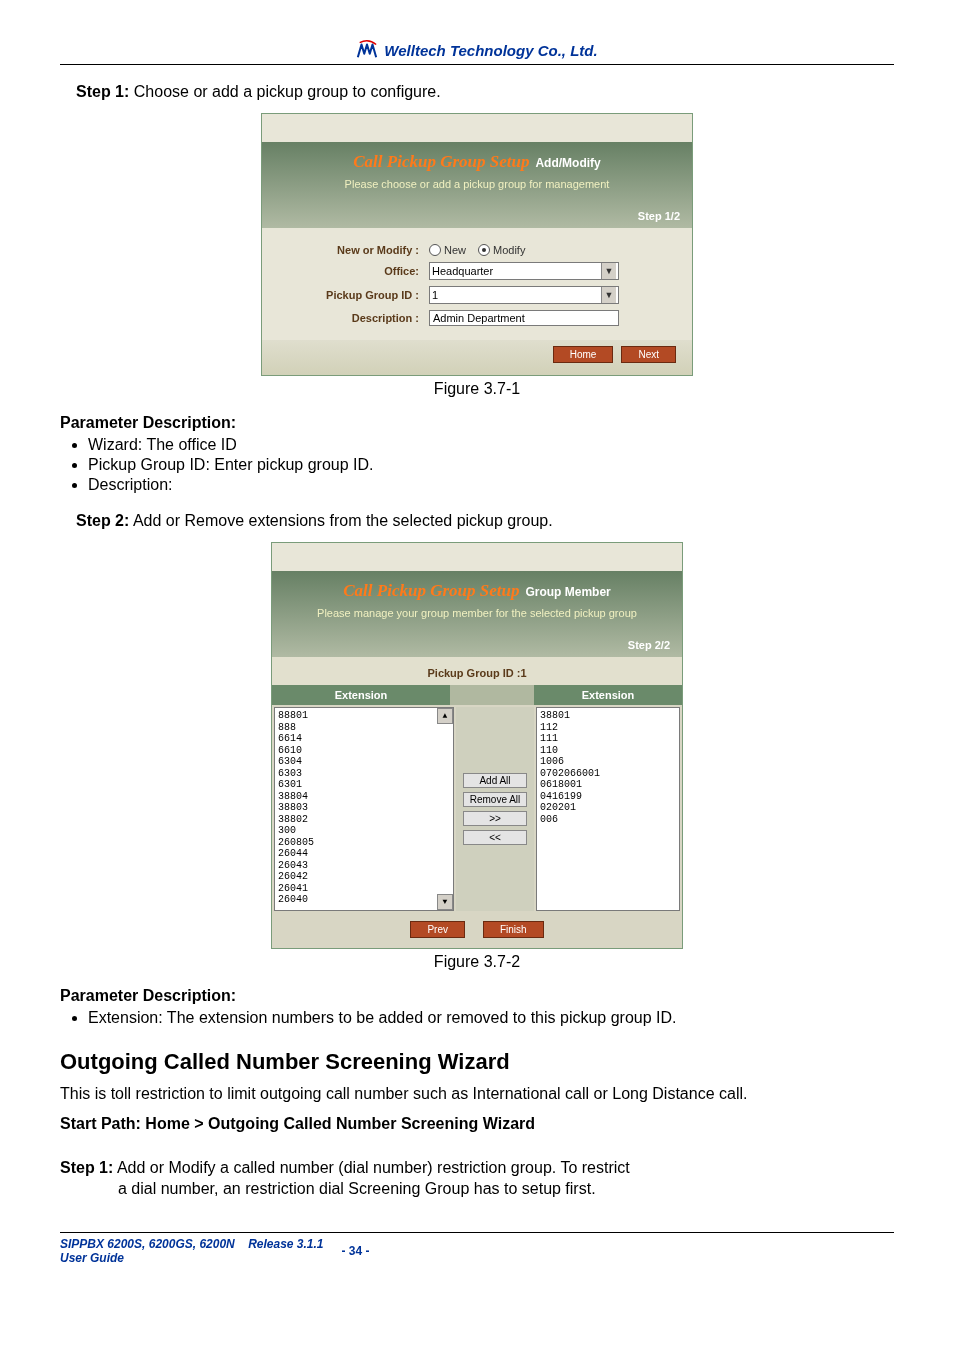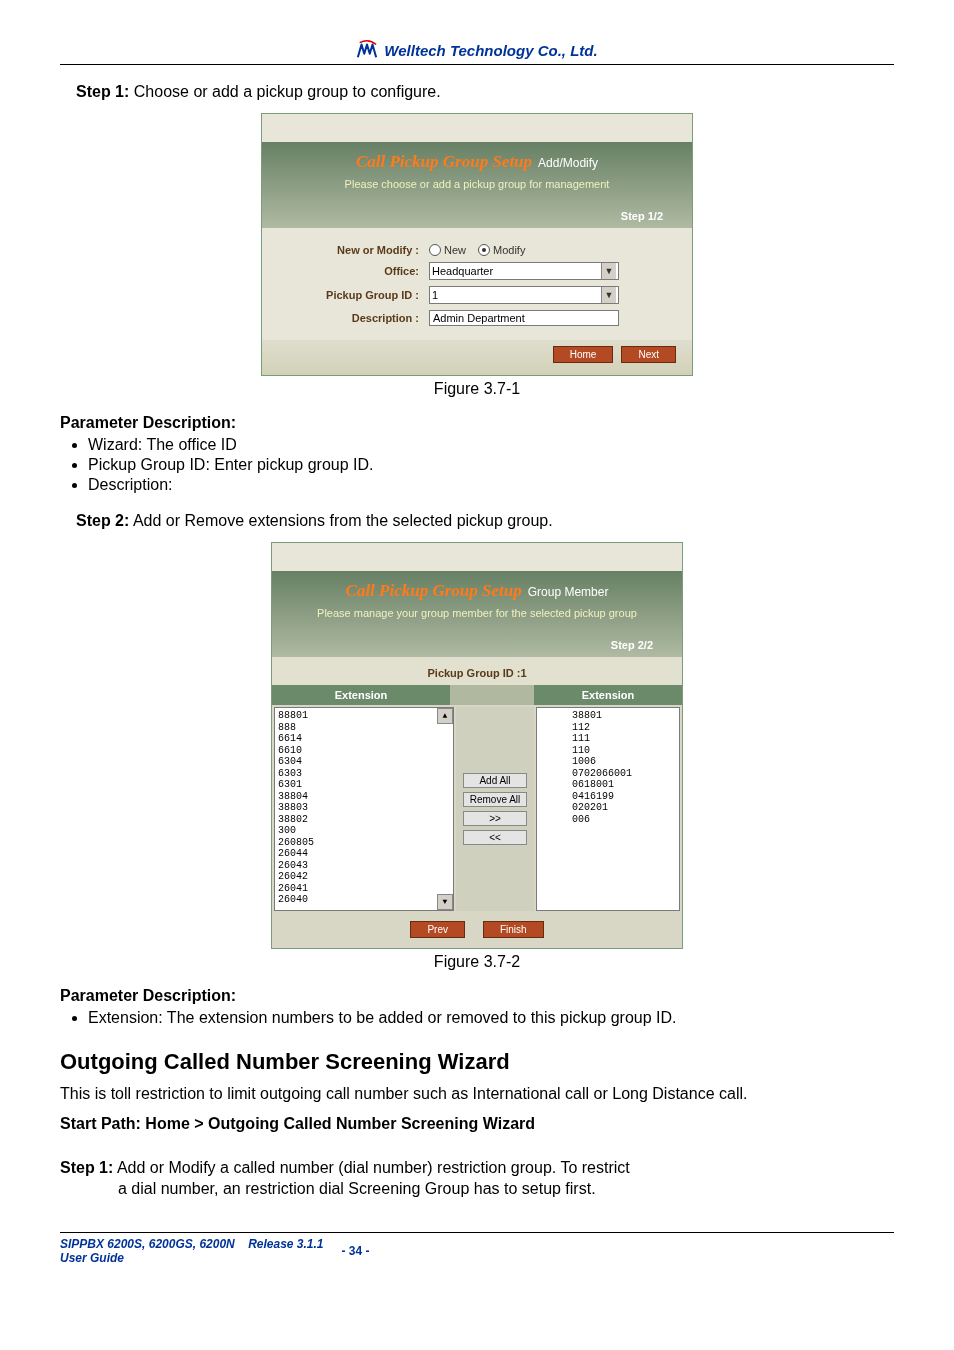--- a/index.html
+++ b/index.html
@@ -70,31 +70,31 @@
   .panel-title-row { display: flex; align-items: baseline; gap: 6px; }
   .panel-title-orange {
     font-family: Georgia, serif;
     font-style: italic;
     font-weight: bold;
     color: #ff7a1a;
     font-size: 17px;
   }
   .panel-title-white {
     color: #fff;
-    font-weight: normal;
+    font-weight: bold;
     font-size: 12px;
   }
   .panel-sub {
     color: #f0f0c0;
     font-size: 11px;
     margin-top: 6px;
   }
   .step-badge {
     position: absolute;
-    right: 29px;
+    right: 12px;
     bottom: 6px;
     color: #fff;
     font-weight: bold;
     font-size: 11px;
   }
   .form-area { padding: 10px 32px 8px; background: #e8e6d8; }
   .form-row {
     display: flex;
     align-items: center;
     margin: 6px 0;
@@ -373,21 +373,21 @@
 26040</div>
         <div class="scroll-arrow sa-bot">▼</div>
       </div>
       <div class="lb-mid">
         <div class="mini-btn">Add All</div>
         <div class="mini-btn">Remove All</div>
         <div class="mini-btn">&gt;&gt;</div>
         <div class="mini-btn">&lt;&lt;</div>
       </div>
       <div class="listbox lb-right">
-        <div id="right-list-content" style="white-space: pre; margin-left: 32px;">38801
+        <div id="right-list-content" style="white-space: pre;">38801
 112
 111
 110
 1006
 0702066001
 0618001
 0416199
 020201
 006</div>
       </div>

